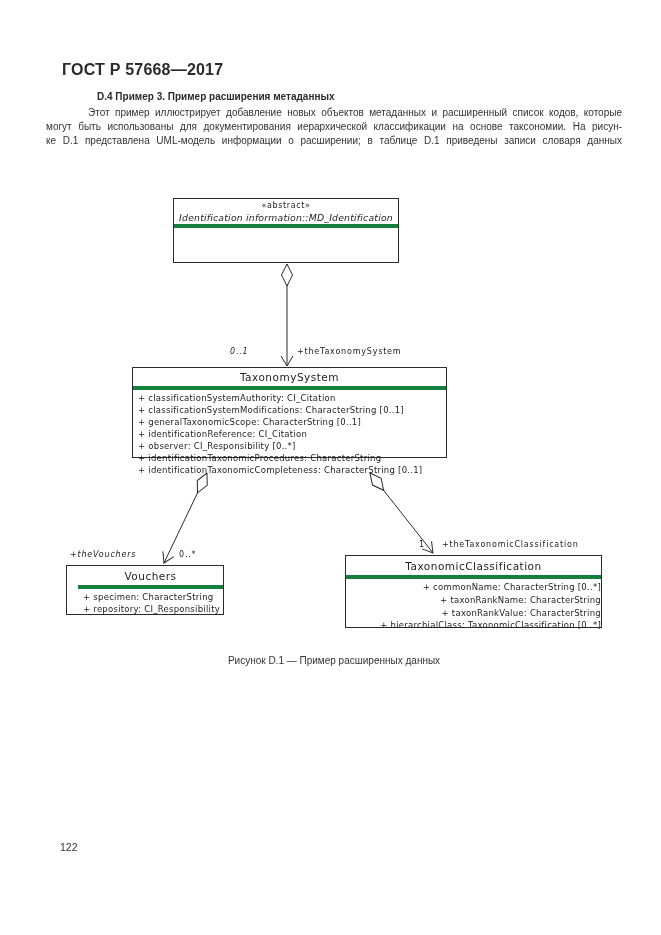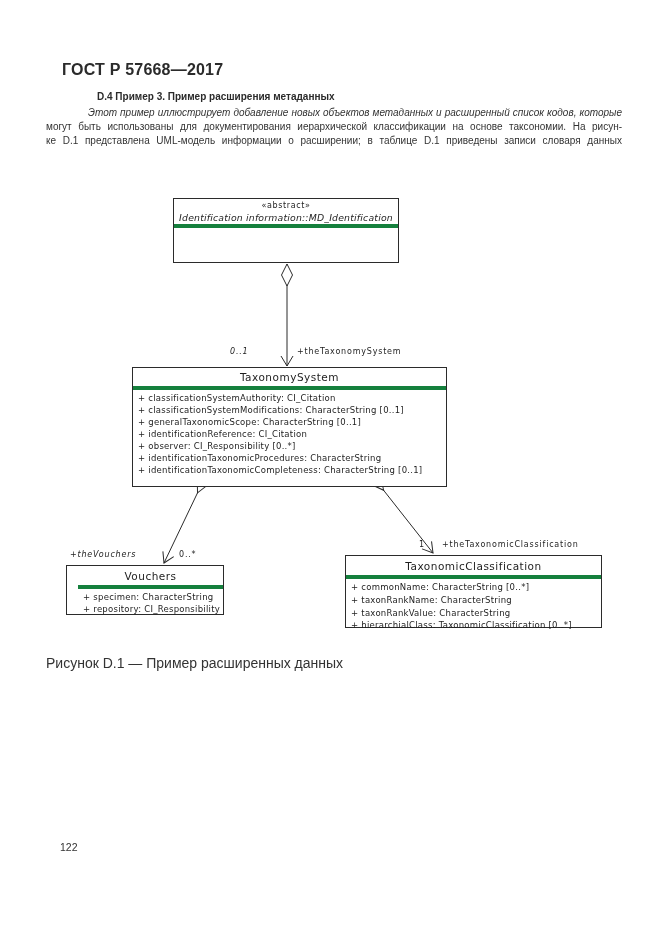--- a/index.html
+++ b/index.html
@@ -8,35 +8,35 @@
     font-family:"Liberation Sans",sans-serif;color:#2e2e2e;overflow:hidden;
     margin:0 auto;
   }
   .abs{position:absolute;}
   
   .doc-header{left:62px;top:61px;font-size:16px;font-weight:bold;letter-spacing:.2px;color:#2b2b2b;}
   .section-heading{left:97px;top:91px;font-size:10px;font-weight:bold;color:#2b2b2b;}
   .para{left:46px;top:106px;width:576px;font-size:10px;line-height:13.8px;color:#333;}
   .para .line{text-align:justify;text-align-last:justify;white-space:normal;}
   .para .line.last{text-align:left;text-align-last:left;}
-  .para .line.indent{padding-left:42px;box-sizing:border-box;font-style:italic;}
-  .figure-caption{left:46px;top:655px;width:576px;font-size:14px;color:#333;}
+  .para .line.indent{padding-left:42px;box-sizing:border-box;}
+  .figure-caption{left:46px;top:655px;width:576px;text-align:center;font-size:10px;color:#333;}
   .page-number{left:60px;top:841px;font-size:10.5px;color:#333;}
 
   
   .uml-box{position:absolute;box-sizing:border-box;border:1px solid #2b2b2b;background:#fff;
     font-family:"DejaVu Sans",sans-serif;color:#1d1d1d;}
   .uml-title{box-sizing:border-box;border-bottom:4px solid #15803d;display:flex;flex-direction:column;
     align-items:center;justify-content:center;}
   .uml-title .cls-name{font-size:10.5px;letter-spacing:.5px;}
   .uml-title .stereotype{font-size:8px;letter-spacing:.6px;line-height:11px;}
   .uml-title .cls-name.abstract{font-style:italic;font-size:9.3px;letter-spacing:.2px;line-height:13px;}
   .uml-attrs{padding:2px 0 0 5px;}
   .attr-row{font-size:8.5px;letter-spacing:.25px;line-height:12px;white-space:nowrap;}
-  .attr-row.tall{line-height:12.8px;}
+  .attr-row.tall{line-height:12.8px;text-align:right;}
 
   
   .assoc-label{position:absolute;font-family:"DejaVu Sans",sans-serif;font-size:8px;
     letter-spacing:.8px;color:#1d1d1d;white-space:nowrap;}
   .ta-right{text-align:left;font-style:italic;}
 
   svg.connectors{position:absolute;left:0;top:0;}
 </style>
 </head>
 <body>
@@ -67,21 +67,21 @@
   </svg>
 
   <div class="uml-box" style="left:173px;top:198px;width:226px;height:65px;">
     <div class="uml-title" style="height:29px;">
       <div class="stereotype">«abstract»</div>
       <div class="cls-name abstract">Identification information::MD_Identification</div>
     </div>
     <div></div>
   </div>
 
-  <div class="uml-box" style="left:132px;top:367px;width:315px;height:120px;">
+  <div class="uml-box" style="left:132px;top:367px;width:315px;height:91px;">
     <div class="uml-title" style="height:22px;">
       <div class="cls-name">TaxonomySystem</div>
     </div>
     <div class="uml-attrs">
       <div class="attr-row">+  classificationSystemAuthority:  CI_Citation</div>
       <div class="attr-row">+  classificationSystemModifications:  CharacterString [0..1]</div>
       <div class="attr-row">+  generalTaxonomicScope:  CharacterString [0..1]</div>
       <div class="attr-row">+  identificationReference:  CI_Citation</div>
       <div class="attr-row">+  observer:  CI_Responsibility [0..*]</div>
       <div class="attr-row">+  identificationTaxonomicProcedures:  CharacterString</div>

